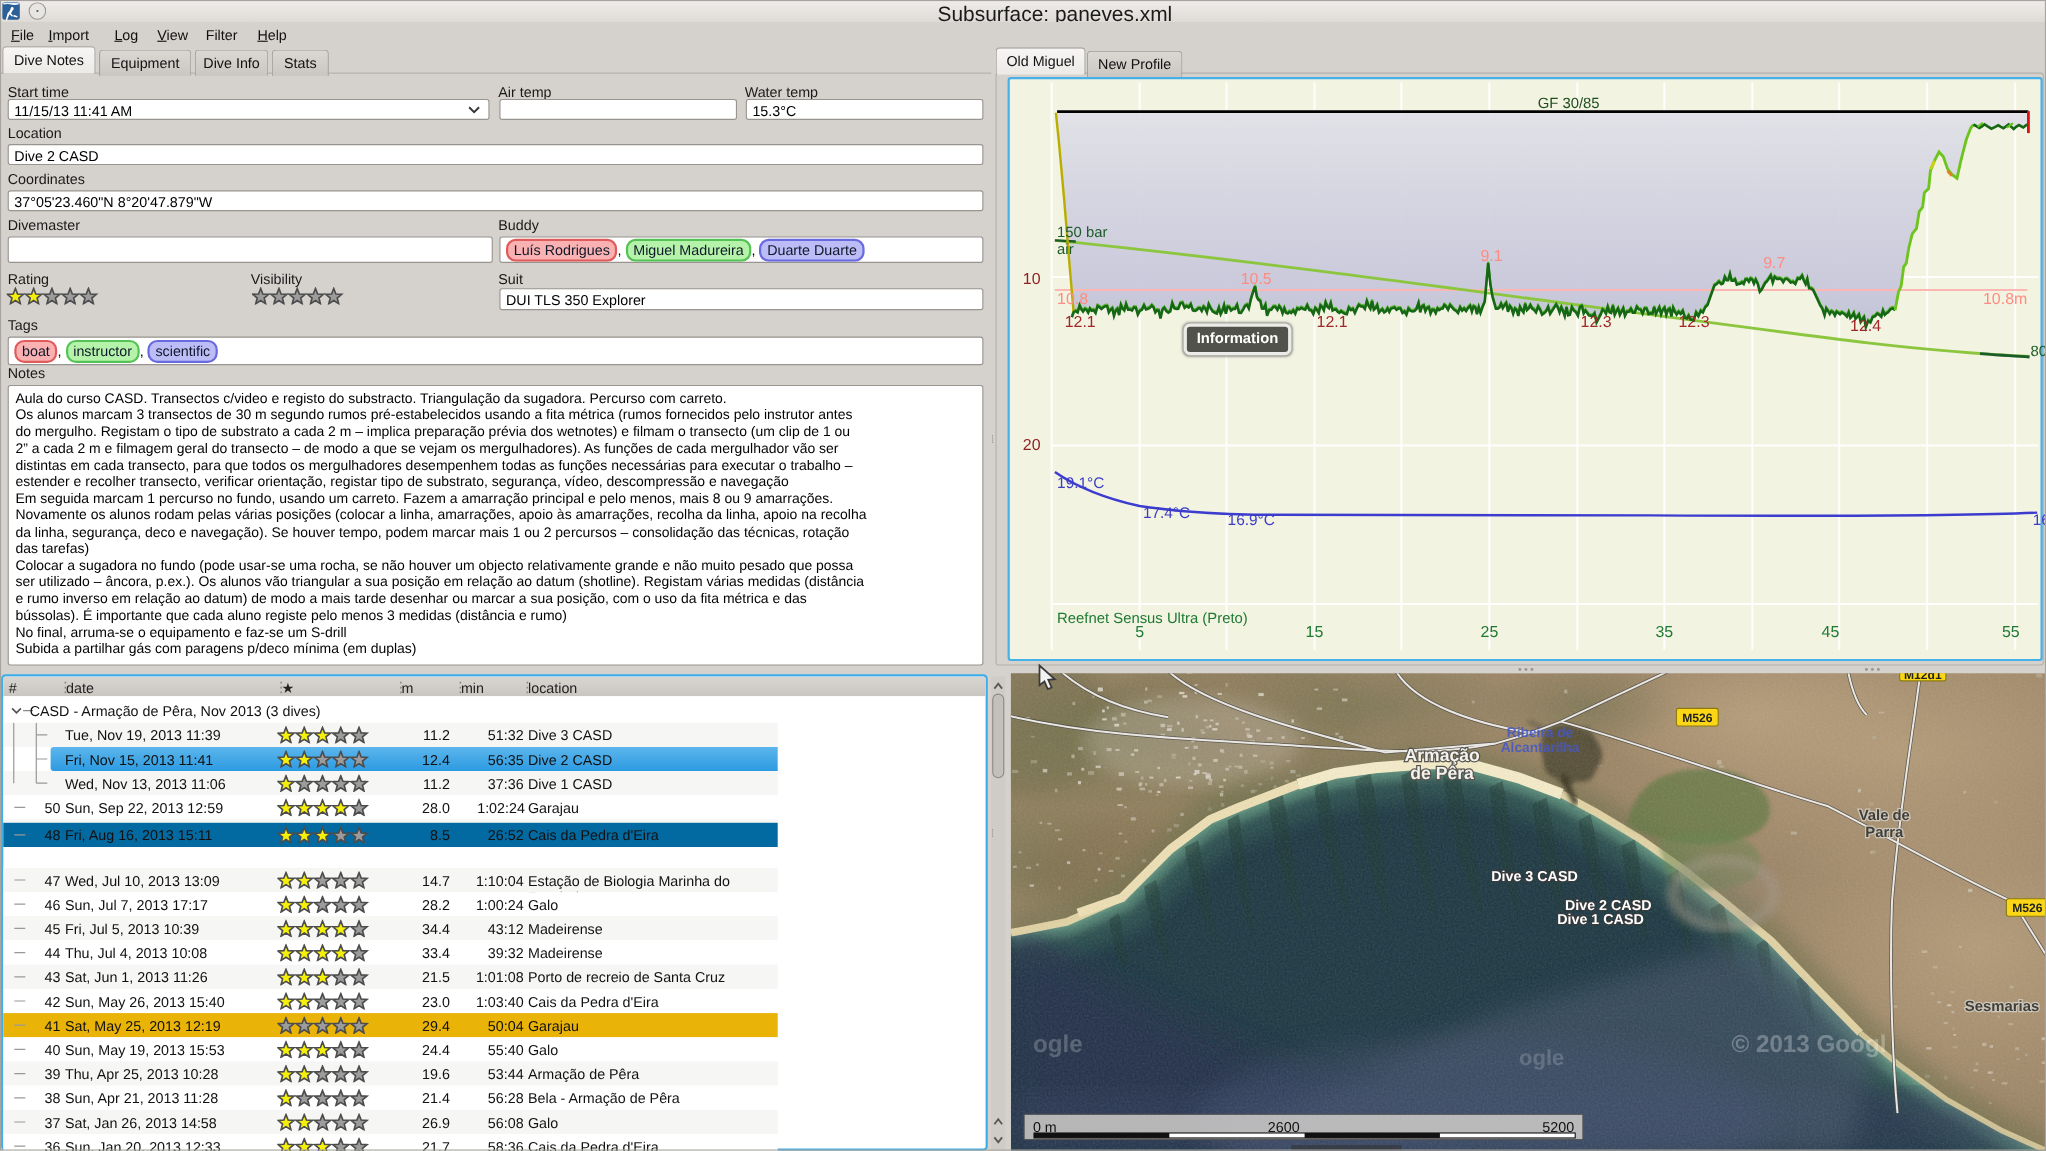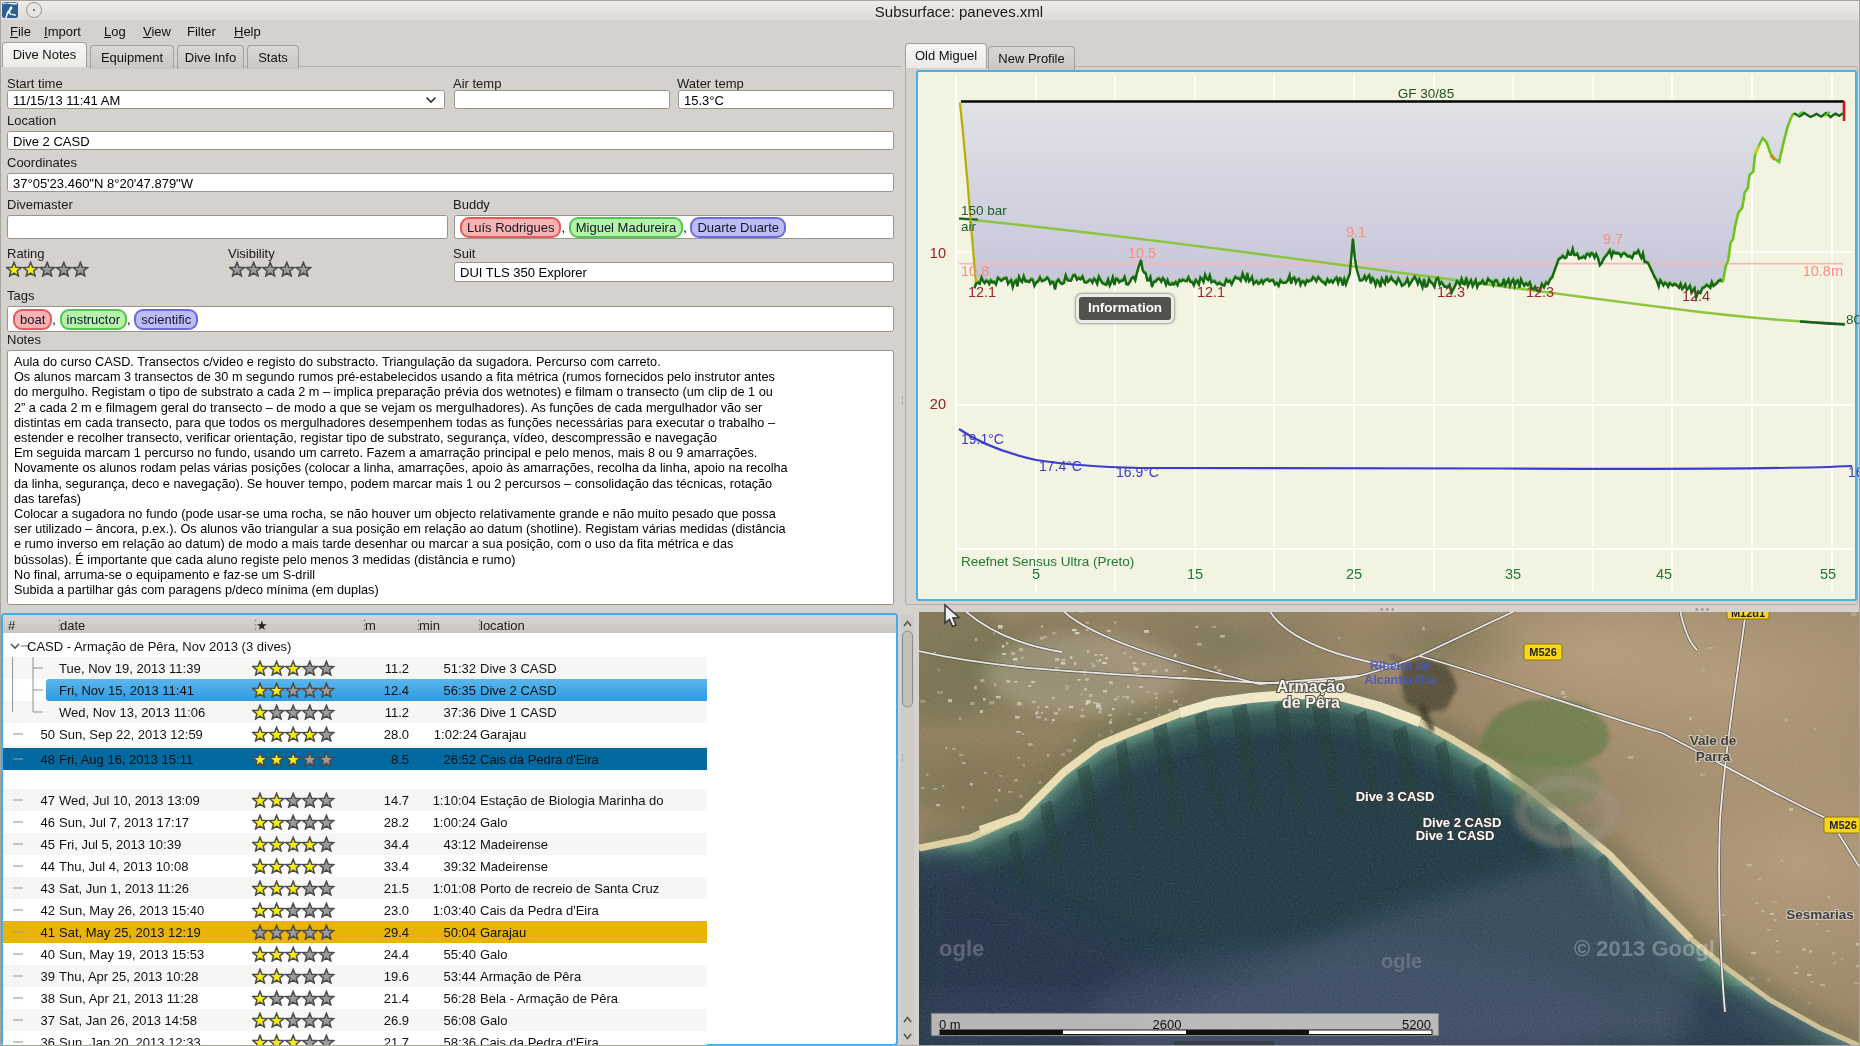--- a/index.html
+++ b/index.html
@@ -27,21 +27,21 @@
 </style></head><body>
 <svg width="0" height="0" style="position:absolute">
 <defs>
       <polygon id="st" points="8.00,1.30 9.94,6.23 15.23,6.55 11.14,9.92 12.47,15.05 8.00,12.20 3.53,15.05 4.86,9.92 0.77,6.55 6.06,6.23"></polygon>
     </defs>
   </svg>
 
 <div class="abs" style="left:0;top:0;width:1860px;height:1046px;border:1px solid #a7a39e;z-index:50;pointer-events:none"></div>
 
 <div class="abs" style="left:0;top:0;width:1860px;height:20px;background:linear-gradient(#efedeb,#dedad6)"></div>
-<div class="abs" style="left:58px;top:3px;width:1802px;text-align:center;font-size:15px;color:#1a1a1a">Subsurface: paneves.xml</div>
+<div class="abs" style="left:58px;top:3px;width:1802px;text-align:center;font-size:19px;color:#1a1a1a">Subsurface: paneves.xml</div>
 <svg class="abs" style="left:2px;top:2px" width="40" height="17" viewBox="0 0 40 17">
  <rect x="0" y="0" width="16" height="16" rx="2.5" fill="#2a6097"></rect>
  <path d="M1,2.2 Q5,1 8,2 T15,2.2 L15,0.8 L1,0.8 Z" fill="#e8f0f8"></path>
  <path d="M8.2,4.6 q1.8,-0.6 2.2,1 q0.3,1.4 -1,2 l-1.4,2.6 l1.8,2 l-0.8,1 l-2.4,-2.2 l-1.2,2.8 l-1.2,3 l-1.1,-0.5 l1,-3.2 l0.8,-3 l2,-2.4 Z" fill="#fff"></path>
  <path d="M10.5,11.5 l3.5,1.2 l-0.4,1.2 l-3.6,-1 Z" fill="#fff"></path>
  <circle cx="32" cy="8" r="7.5" fill="#e8e6e3" stroke="#9a9792" stroke-width="1"></circle>
  <circle cx="32" cy="8" r="1" fill="#555"></circle>
 </svg>
 
 <div class="abs" style="left:0;top:20px;width:1860px;height:22px;background:#d5d1cc">

